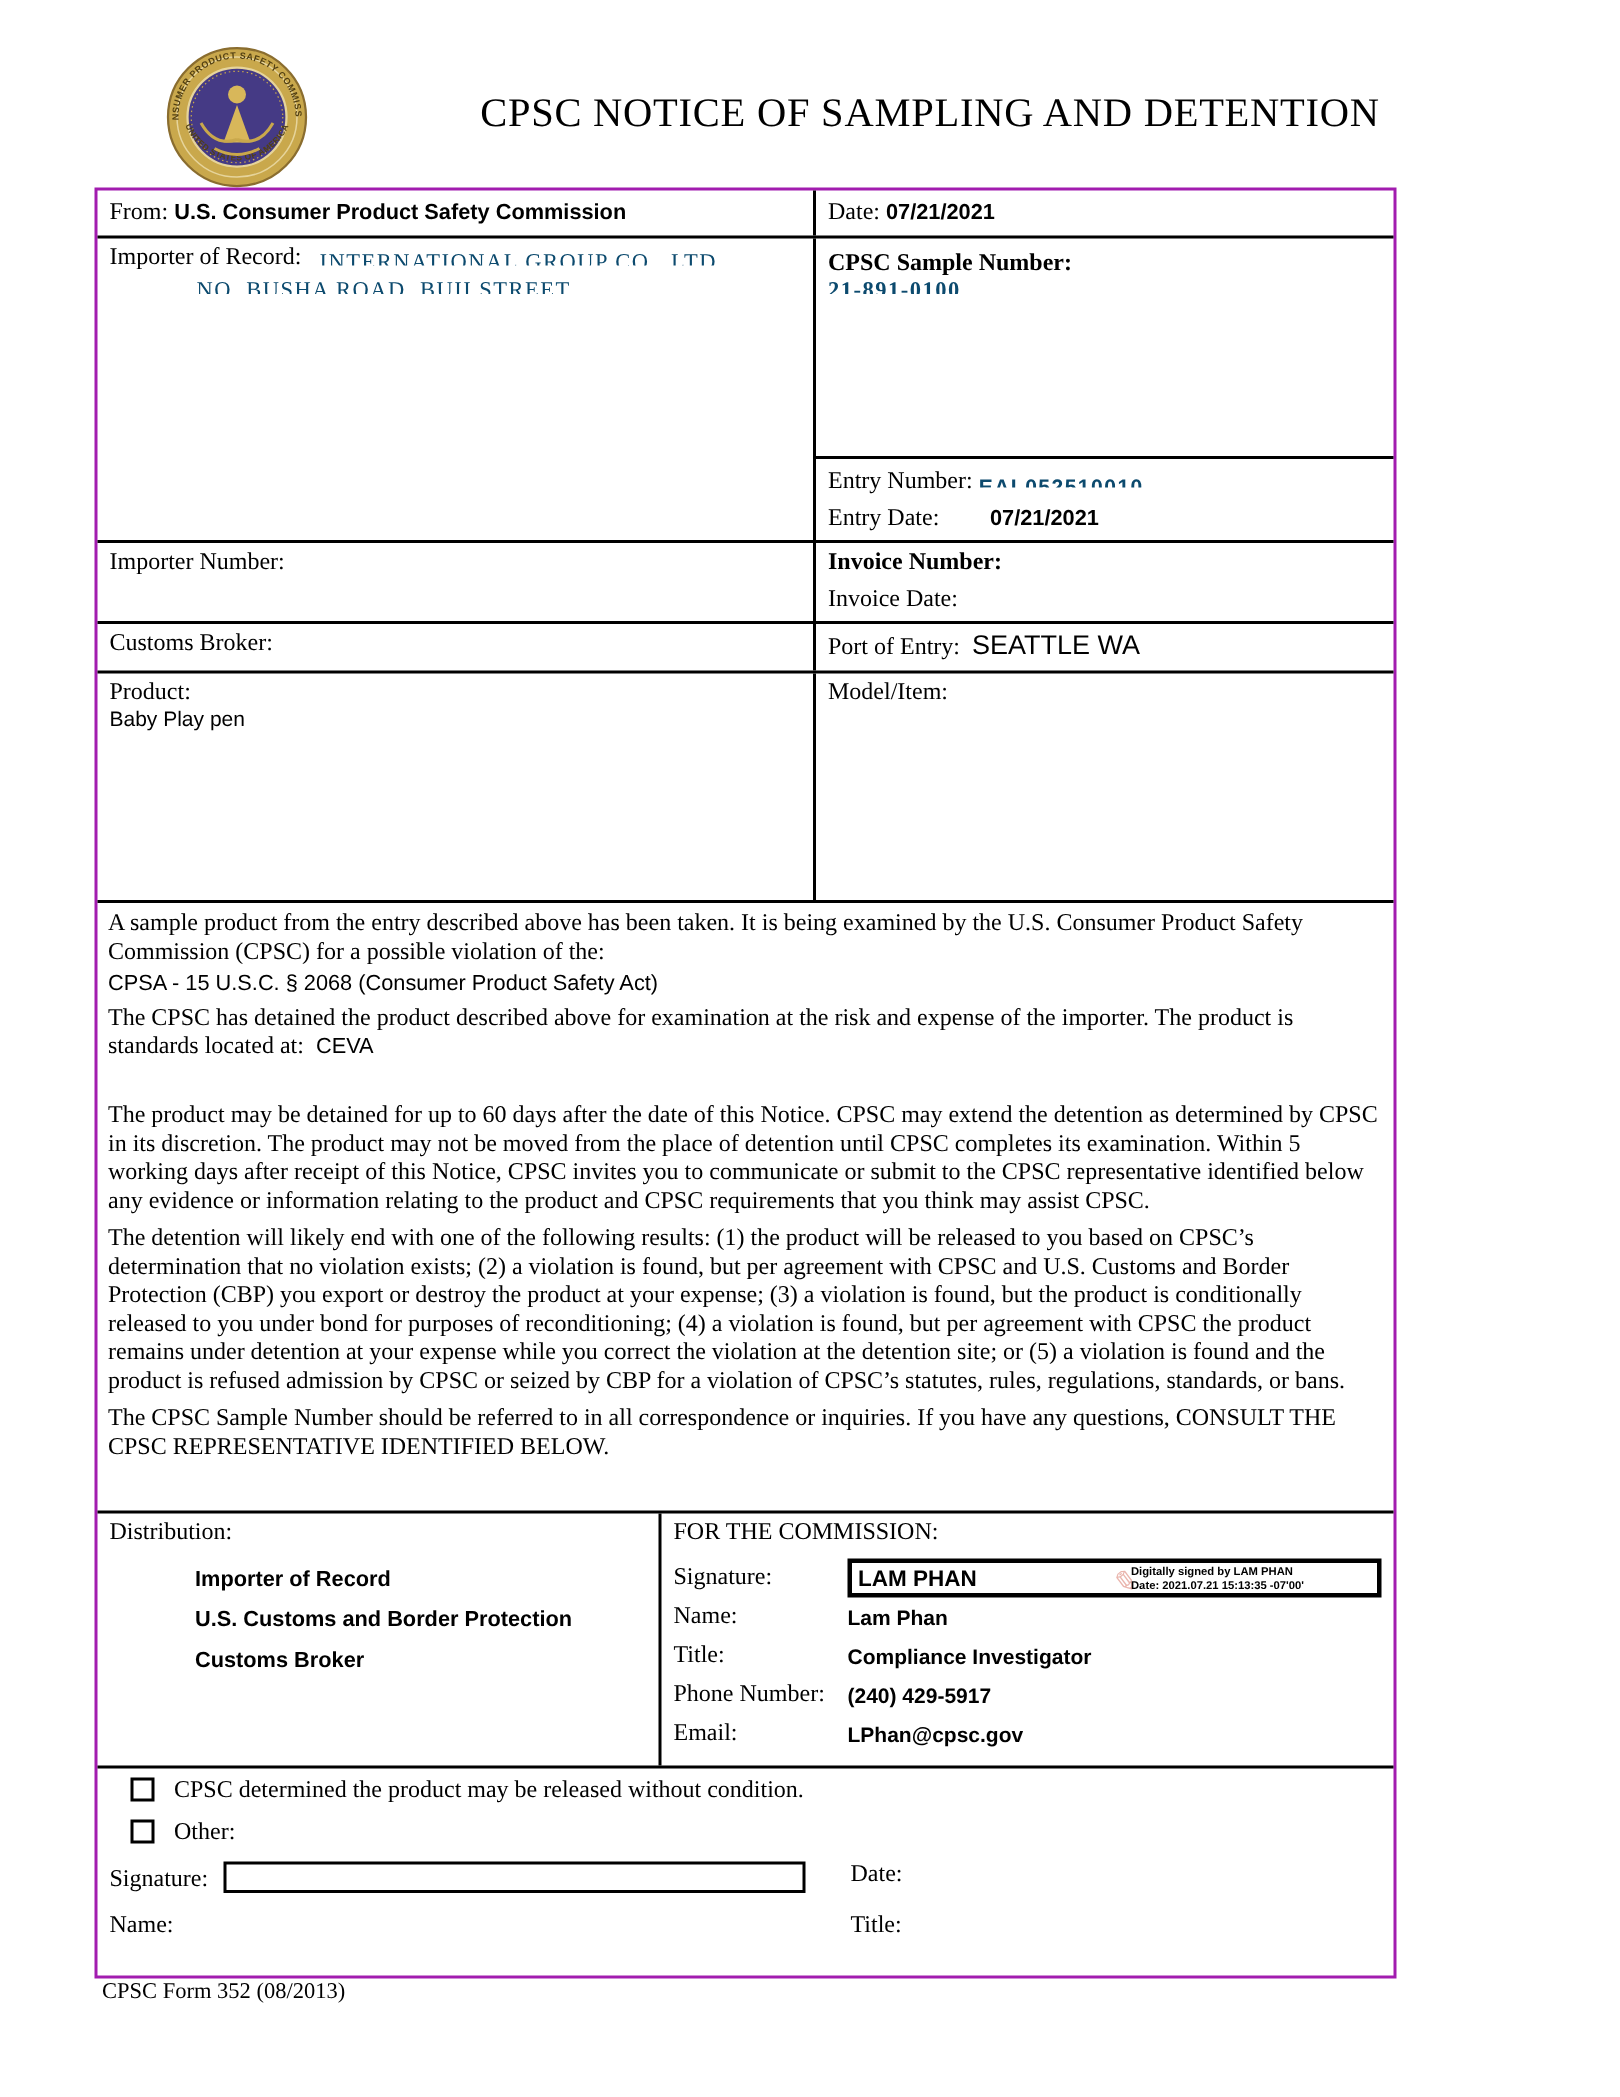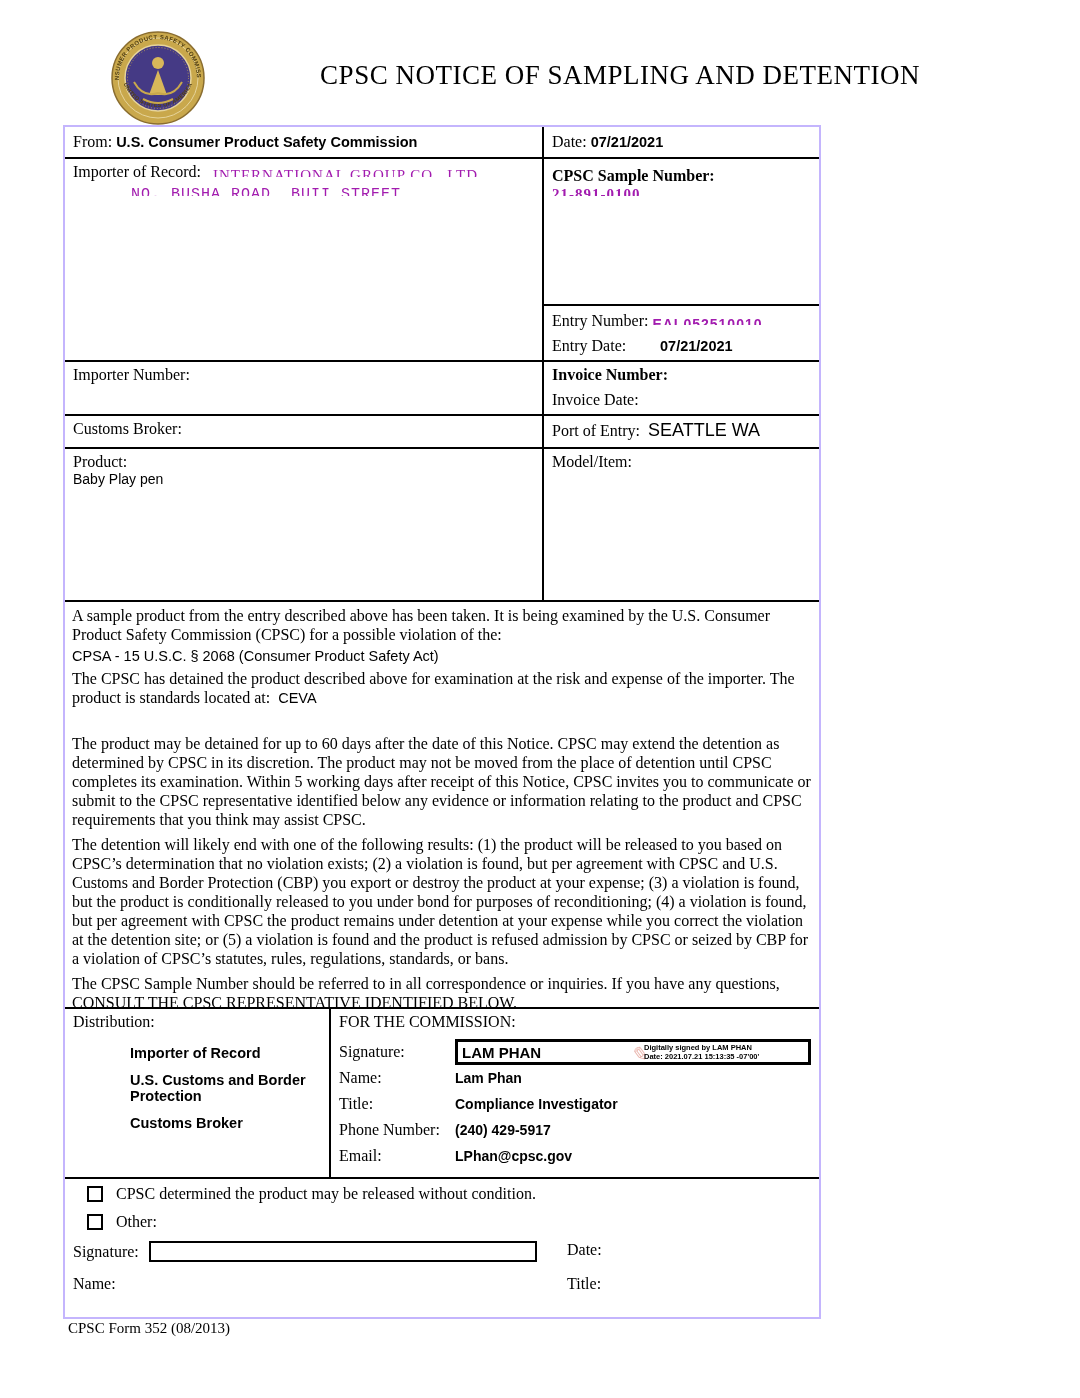--- a/index.html
+++ b/index.html
@@ -5,21 +5,21 @@
   html,body{margin:0;padding:0;background:#fff;}
   .page{position:relative;width:1080px;height:1398px;background:#ffffff;
         font-family:"Liberation Serif",serif;color:#000;overflow:hidden;}
 
   
   .logo{position:absolute;left:110px;top:30px;width:96px;height:96px;}
   .title{position:absolute;left:160px;top:60px;width:920px;text-align:center;
          font-size:27px;font-weight:normal;letter-spacing:.5px;}
 
   
-  .ftable{position:absolute;left:63px;top:125px;width:758px;border:2px solid #c4b5fd;
+  .ftable{position:absolute;left:63px;top:125px;width:868px;border:2px solid #a21caf;
           box-sizing:border-box;font-size:16px;}
   .row{display:flex;box-sizing:border-box;border-top:2px solid #000;}
   .row:first-child{border-top:none;}
   .cl{width:477px;box-sizing:border-box;padding:4px 8px;}
   .cr{flex:1;border-left:2px solid #000;box-sizing:border-box;padding:4px 8px;}
   .r1{height:30px;}
   .r1 .cl,.r1 .cr{display:flex;align-items:center;}
   .r2{height:203px;}
   .r2 .cr{padding:0;display:flex;flex-direction:column;}
   .sample-cell{height:150px;box-sizing:border-box;padding:8px 8px;font-weight:bold;}
@@ -31,21 +31,21 @@
   .r7{height:170px;}
   .r8{height:140px;display:block;padding:6px 8px;box-sizing:border-box;}
 
   .sans{font-family:"Liberation Sans",sans-serif;}
   .bsans{font-family:"Liberation Sans",sans-serif;font-weight:bold;}
   .val{font-size:14.5px;}
   .lbl{font-size:16px;}
 
   
   .redact{display:inline-block;overflow:hidden;height:9px;line-height:15px;
-          font-size:15px;white-space:nowrap;letter-spacing:1px;color:#a21caf;
+          font-size:15px;white-space:nowrap;letter-spacing:1px;color:#0c4a6e;
           vertical-align:top;margin-top:5px;}
   .redact.sansr{font-family:"Liberation Sans",sans-serif;font-weight:bold;font-size:14px;line-height:14px;height:8px;}
 
   
   .r6 p{margin:0 0 3px 0;}
   .r6 .statute{margin:0 0 3px 0;font-family:"Liberation Sans",sans-serif;font-size:14.5px;}
   .r6 .p2{margin-bottom:26px;}
   .r6 .p3,.r6 .p4{margin-bottom:6px;}
 
   
@@ -112,21 +112,21 @@
       <div class="cr">
         <span class="lbl">Date:</span>&nbsp;
         <span class="bsans val">07/21/2021</span>
       </div>
     </div>
 
     <div class="row r2">
       <div class="cl">
         <span class="lbl">Importer of Record:</span>&nbsp;&nbsp;
         <span class="redact">INTERNATIONAL GROUP CO., LTD.</span>
-        <div style="margin:6px 0 0 58px;font-family:Liberation Mono, monospace;">
+        <div style="margin:6px 0 0 58px;">
           <span class="redact" style="margin-top:0;">NO. BUSHA ROAD, BUII STREET</span>
         </div>
       </div>
       <div class="cr">
         <div class="sample-cell">
           <div class="lbl">CPSC Sample Number:</div>
           <span class="redact" style="margin-top:2px;">21-891-0100</span>
         </div>
         <div class="entry-cell">
           <div style="height:25px;display:flex;align-items:center;">

